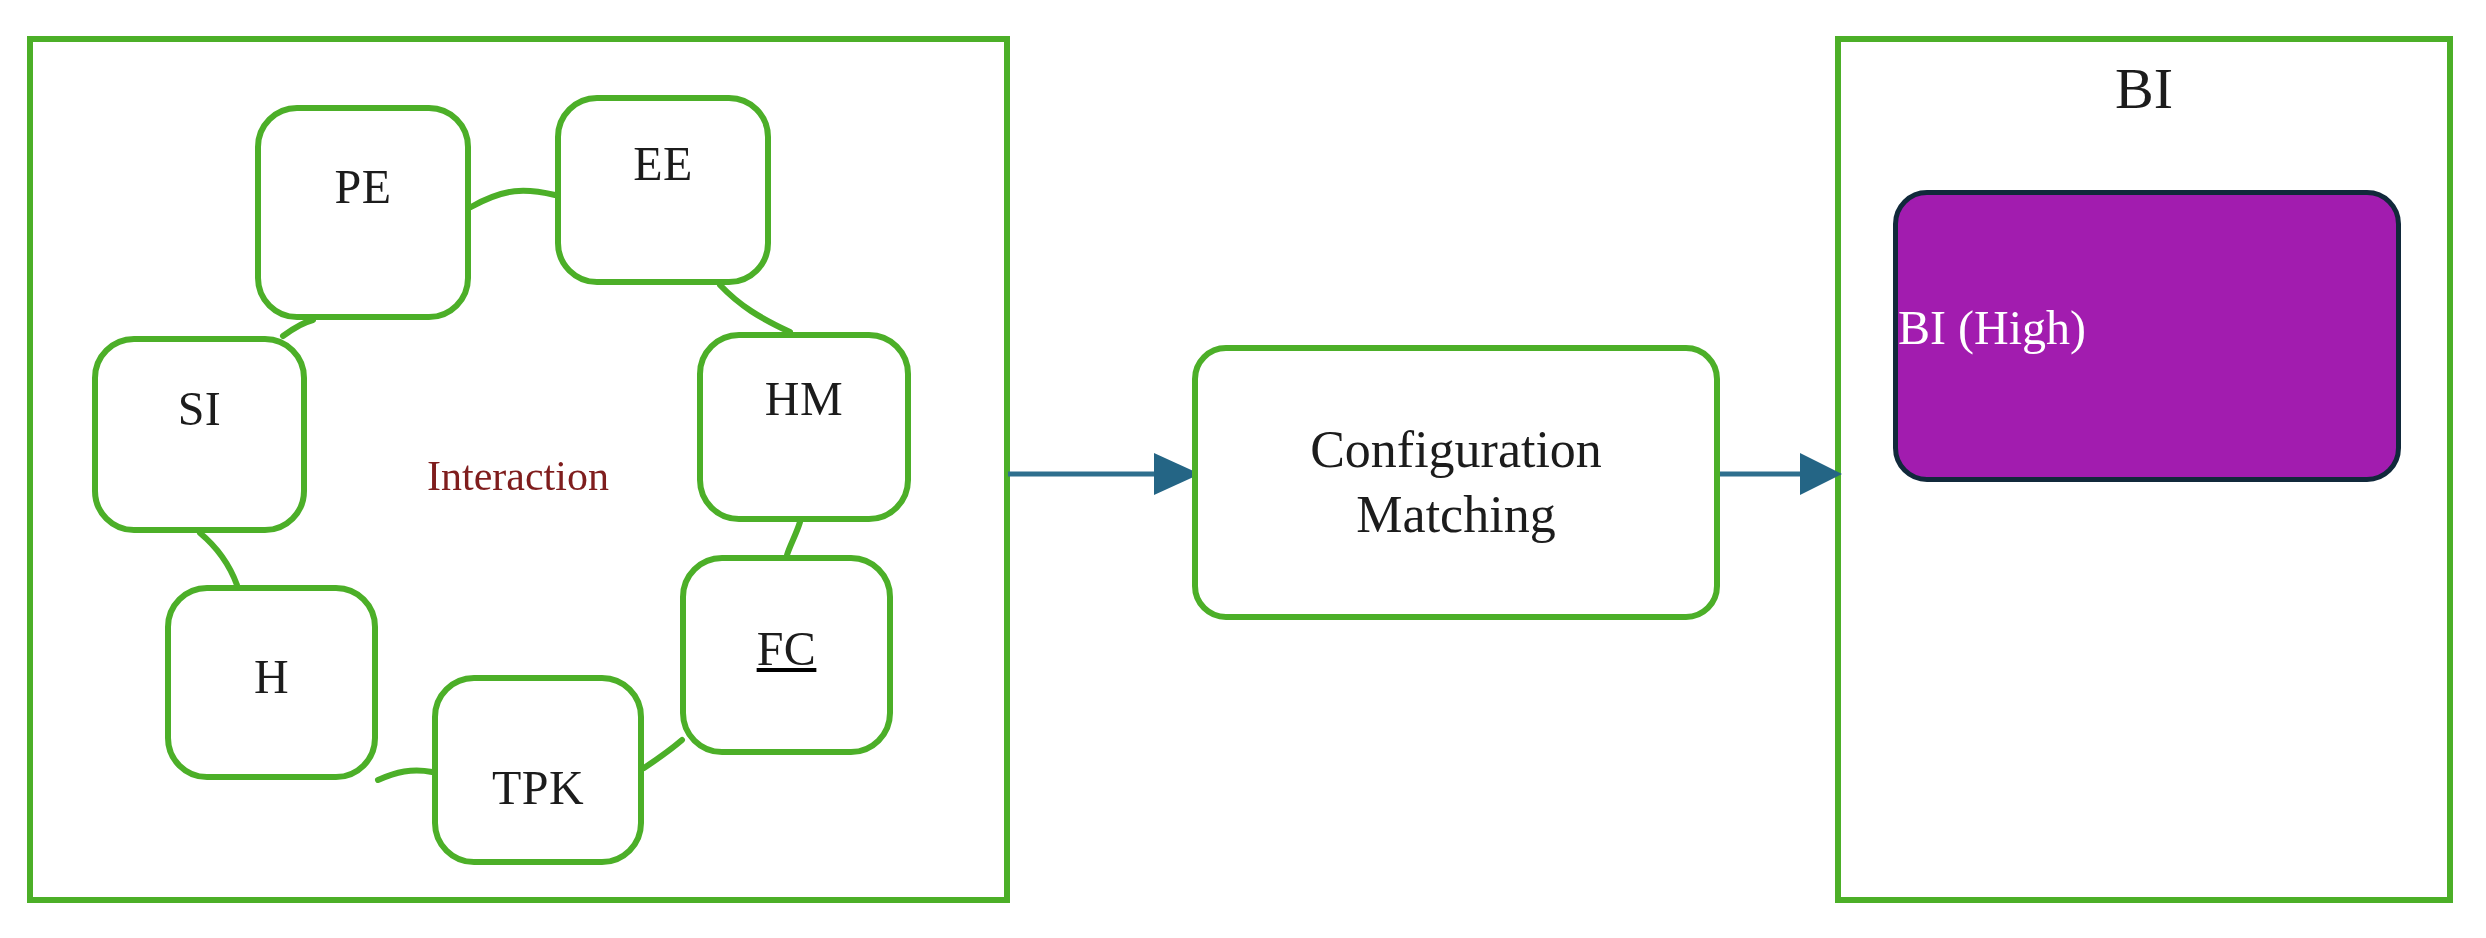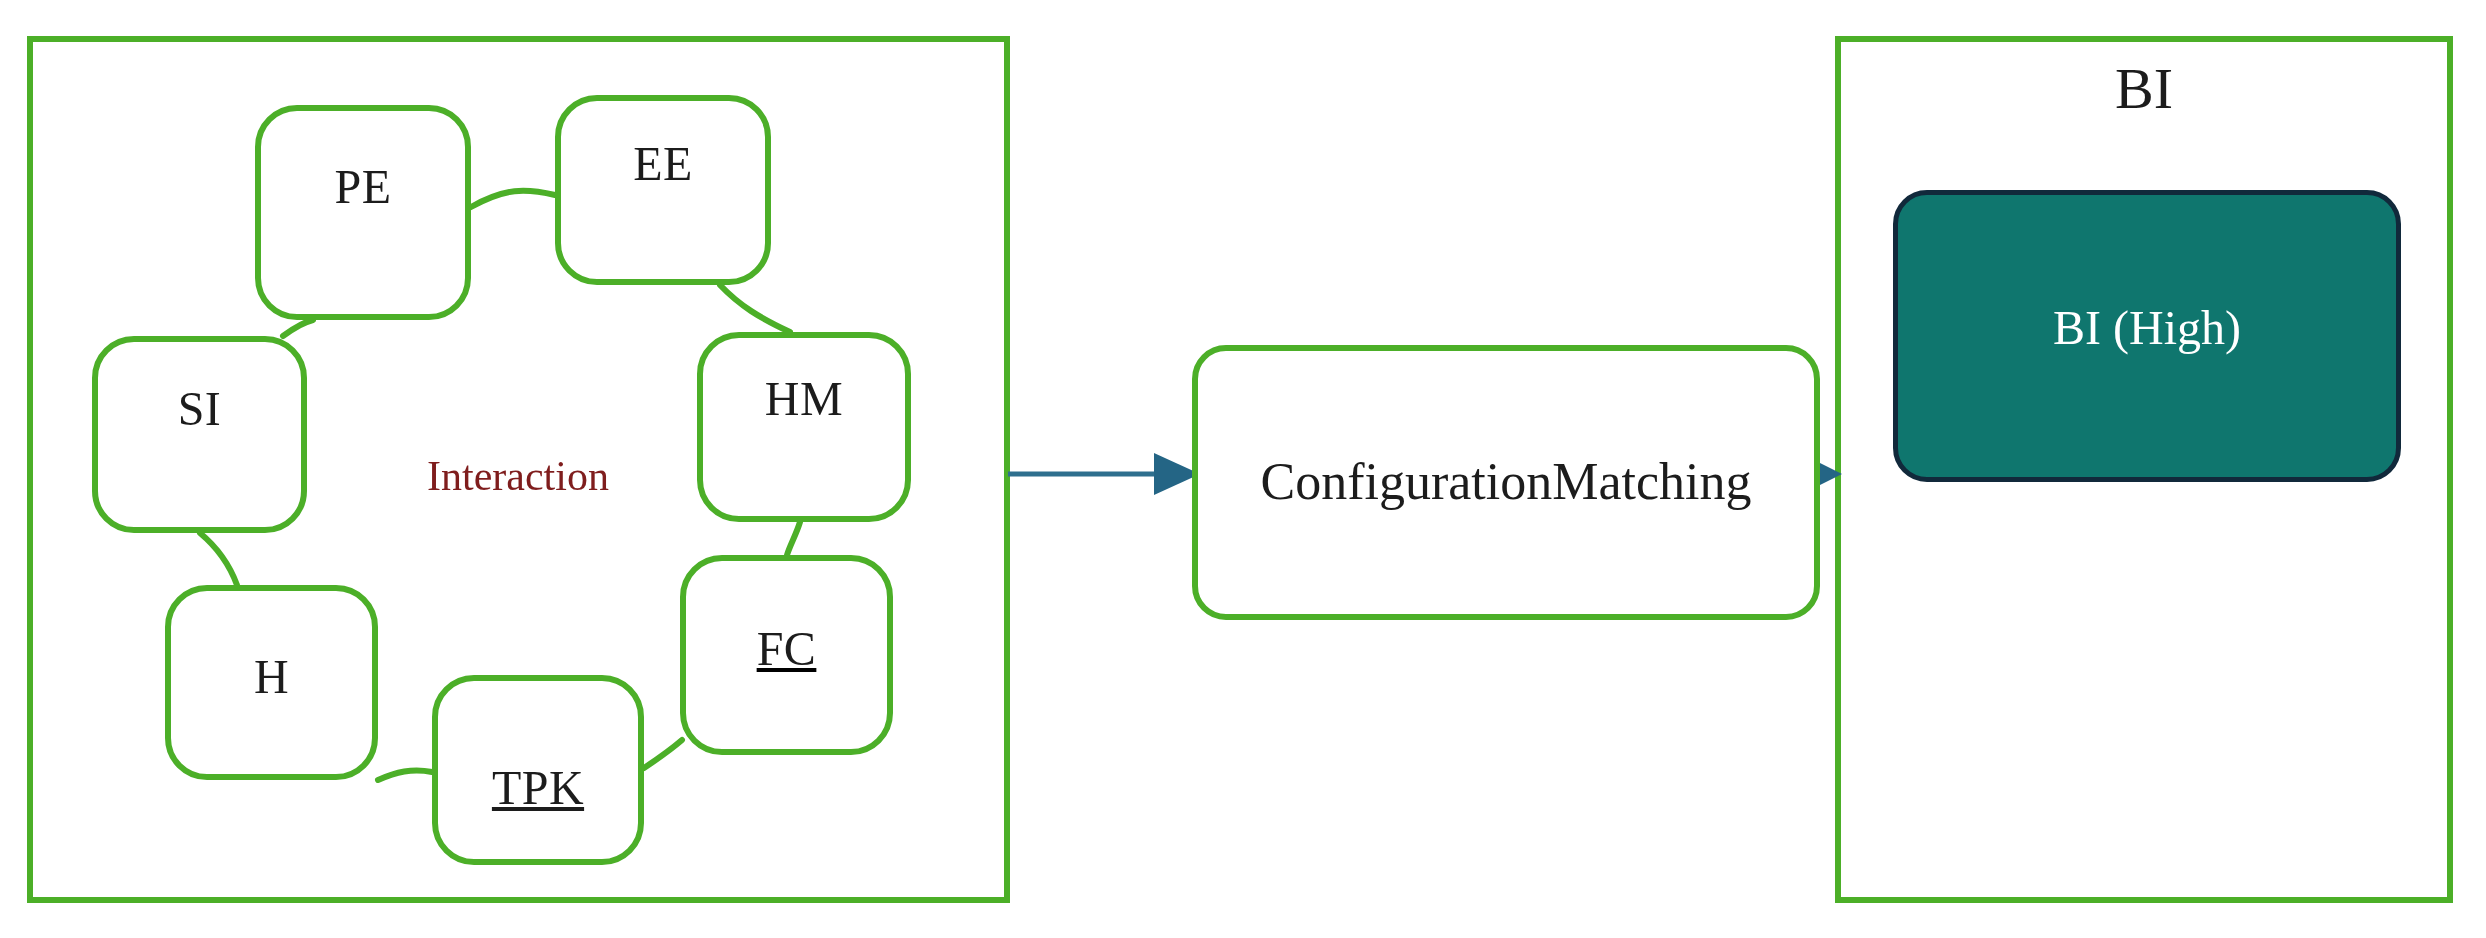--- a/index.html
+++ b/index.html
@@ -53,21 +53,21 @@
   #node-h   { left: 165px; top: 585px; width: 213px; height: 195px; }
   #node-si  { left: 92px;  top: 336px; width: 215px; height: 197px; }
 
   
   #node-pe  .node-label,
   #node-ee  .node-label,
   #node-si  .node-label { transform: translateY(-26px); }
   #node-hm  .node-label { transform: translateY(-28px); }
   #node-fc  .node-label,
   #node-h   .node-label { transform: translateY(-6px); }
-  #node-tpk .node-label { transform: translateY(18px); text-decoration: underline; }
+  #node-tpk .node-label { transform: translateY(18px); }
 
   
   #ring-links {
     position: absolute;
     left: 0; top: 0;
     width: 1010px; height: 903px;
     z-index: 1;
     pointer-events: none;
   }
 
@@ -81,28 +81,28 @@
     font-size: 42px;
     color: #7f1d1d;
     z-index: 2;
   }
 
   
   #node-config {
     position: absolute;
     left: 1192px;
     top: 345px;
-    width: 628px;
+    width: 528px;
     height: 275px;
     box-sizing: border-box;
     background: #ffffff;
     border: 6px solid #4CAF28;
     border-radius: 34px;
     display: flex;
-    flex-direction: row;
+    flex-direction: column;
     align-items: center;
     justify-content: center;
     z-index: 3;
   }
   #node-config .cfg-line {
     font-size: 52px;
     color: #1c1c1c;
     line-height: 1.24;
   }
 
@@ -122,26 +122,25 @@
     top: 55px;
     width: 618px;
     text-align: center;
     font-size: 58px;
     color: #1c1c1c;
     z-index: 3;
   }
   .bi-box {
     position: absolute;
     box-sizing: border-box;
-    background: #0f766e;
+    background: #a21caf;
     border: 5px solid #11293B;
     border-radius: 34px;
     display: flex;
     align-items: center;
-    justify-content: center;
     z-index: 3;
   }
   .bi-box .bi-label {
     font-size: 48px;
     color: #ffffff;
     line-height: 1;
   }
   #bi-high { left: 1893px; top: 190px; width: 508px; height: 292px; }
   #bi-low  { left: 1893px; top: 578px; width: 508px; height: 289px; }
   #bi-high .bi-label { transform: translateY(-8px); }

